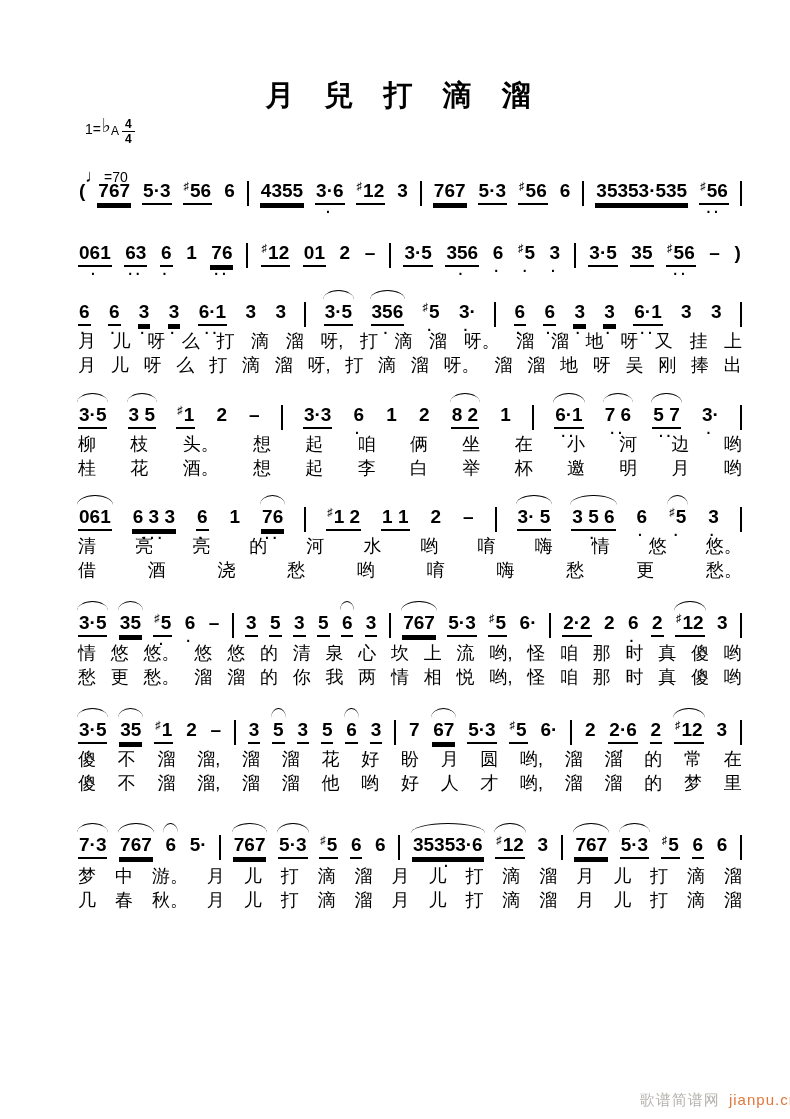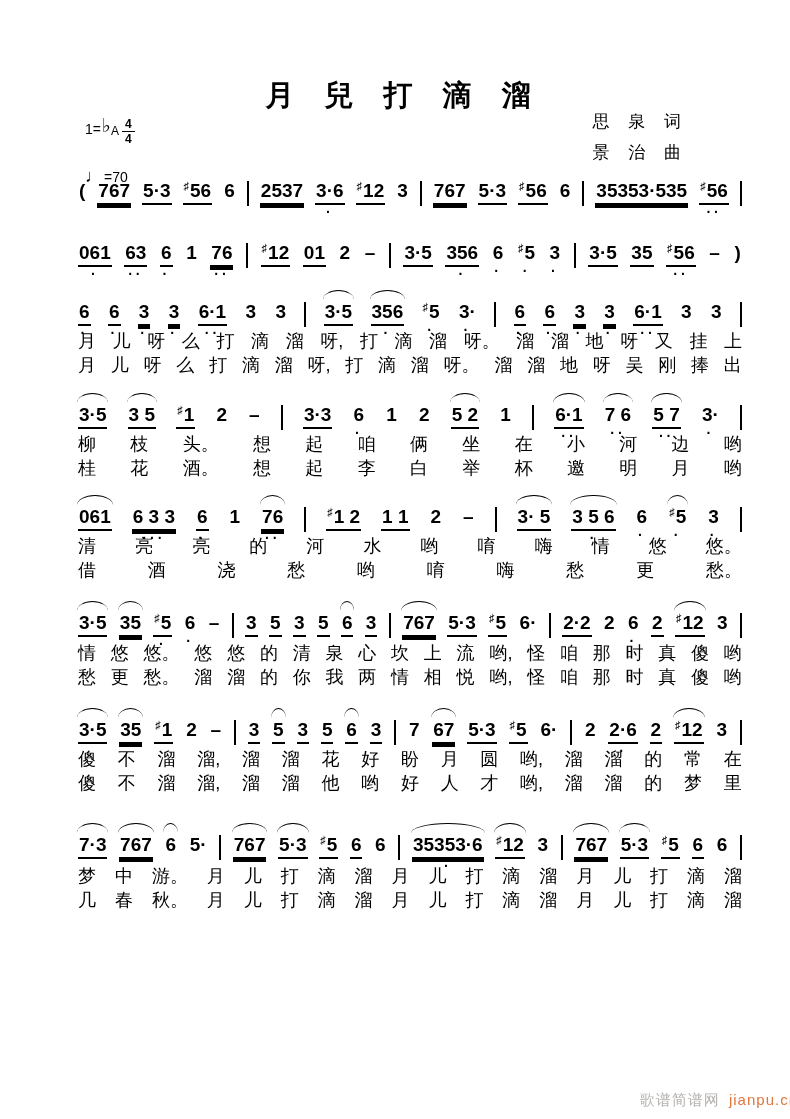--- a/index.html
+++ b/index.html
@@ -40,24 +40,20 @@
   .wm-site{color:#b5b2ad;}
   .wm-domain{color:#e2763b;margin-left:4px;margin-top:16px;}
 </style>
 </head>
 <body>
 
 <div class="sheet">
 
   <h1 class="title">月 兒 打 滴 溜</h1>
 
-  <div class="credits">
-    <div>思 泉 词</div>
-    <div>景 治 曲</div>
-  </div>
 
   <div class="keysig">
     <div class="keyrow">
       <span class="keyprefix">1=</span>
       <span class="flat">♭</span>
       <span class="keyletter">A</span>
       <span class="frac">
         <span class="num">4</span>
         <span class="den">4</span>
       </span>
@@ -67,21 +63,21 @@
     </div>
   </div>
 
   <div class="mline" style="top:180px">
       <span class="note"><span class="txt">(</span></span>
       <span class="note"><span class="txt u2">767</span></span>
       <span class="note"><span class="txt u1">5·3</span></span>
       <span class="note"><span class="txt u1"><sup class="sh">♯</sup>56</span></span>
       <span class="note"><span class="txt">6</span></span>
       <span class="bar"></span>
-      <span class="note"><span class="txt u2">2537</span></span>
+      <span class="note"><span class="txt u2">4355</span></span>
       <span class="note"><span class="txt u1">3·6</span><span class="ld">·</span></span>
       <span class="note"><span class="txt u1"><sup class="sh">♯</sup>12</span></span>
       <span class="note"><span class="txt">3</span></span>
       <span class="bar"></span>
       <span class="note"><span class="txt u2">767</span></span>
       <span class="note"><span class="txt u1">5·3</span></span>
       <span class="note"><span class="txt u1"><sup class="sh">♯</sup>56</span></span>
       <span class="note"><span class="txt">6</span></span>
       <span class="bar"></span>
       <span class="note"><span class="txt u2">35353·535</span></span>
@@ -184,21 +180,21 @@
       <span class="note"><span class="slur"></span><span class="txt u1">3·5</span></span>
       <span class="note"><span class="slur"></span><span class="txt u1">3 5</span></span>
       <span class="note"><span class="txt u1"><sup class="sh">♯</sup>1</span></span>
       <span class="note"><span class="txt">2</span></span>
       <span class="note"><span class="txt">–</span></span>
       <span class="bar"></span>
       <span class="note"><span class="txt u1">3·3</span></span>
       <span class="note"><span class="txt">6</span><span class="ld">·</span></span>
       <span class="note"><span class="txt">1</span></span>
       <span class="note"><span class="txt">2</span></span>
-      <span class="note"><span class="slur"></span><span class="txt u1">5 2</span></span>
+      <span class="note"><span class="slur"></span><span class="txt u1">8 2</span></span>
       <span class="note"><span class="txt">1</span></span>
       <span class="bar"></span>
       <span class="note"><span class="slur"></span><span class="txt u1">6·1</span><span class="ld">··</span></span>
       <span class="note"><span class="slur"></span><span class="txt">7 6</span><span class="ld">··</span></span>
       <span class="note"><span class="slur"></span><span class="txt u1">5 7</span><span class="ld">··</span></span>
       <span class="note"><span class="txt">3·</span><span class="ld">·</span></span>
       <span class="bar"></span>
     </div>
   <div class="lyric" style="top:434px">
       <span>柳</span>

